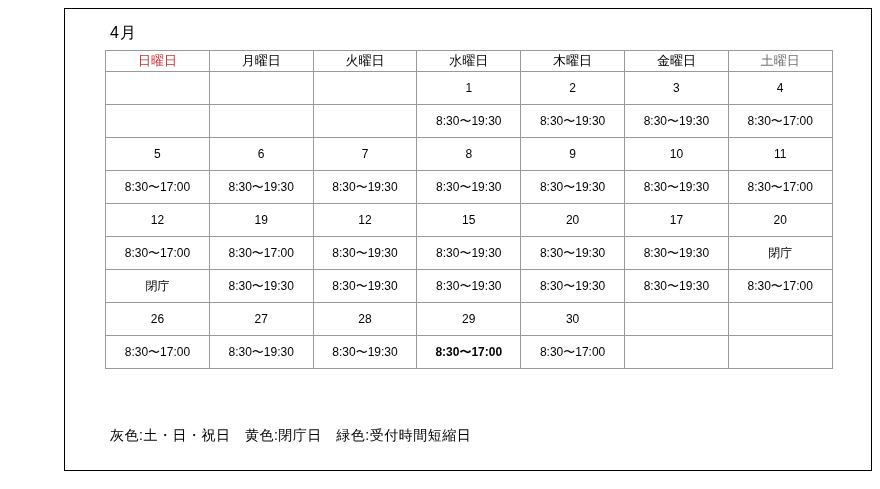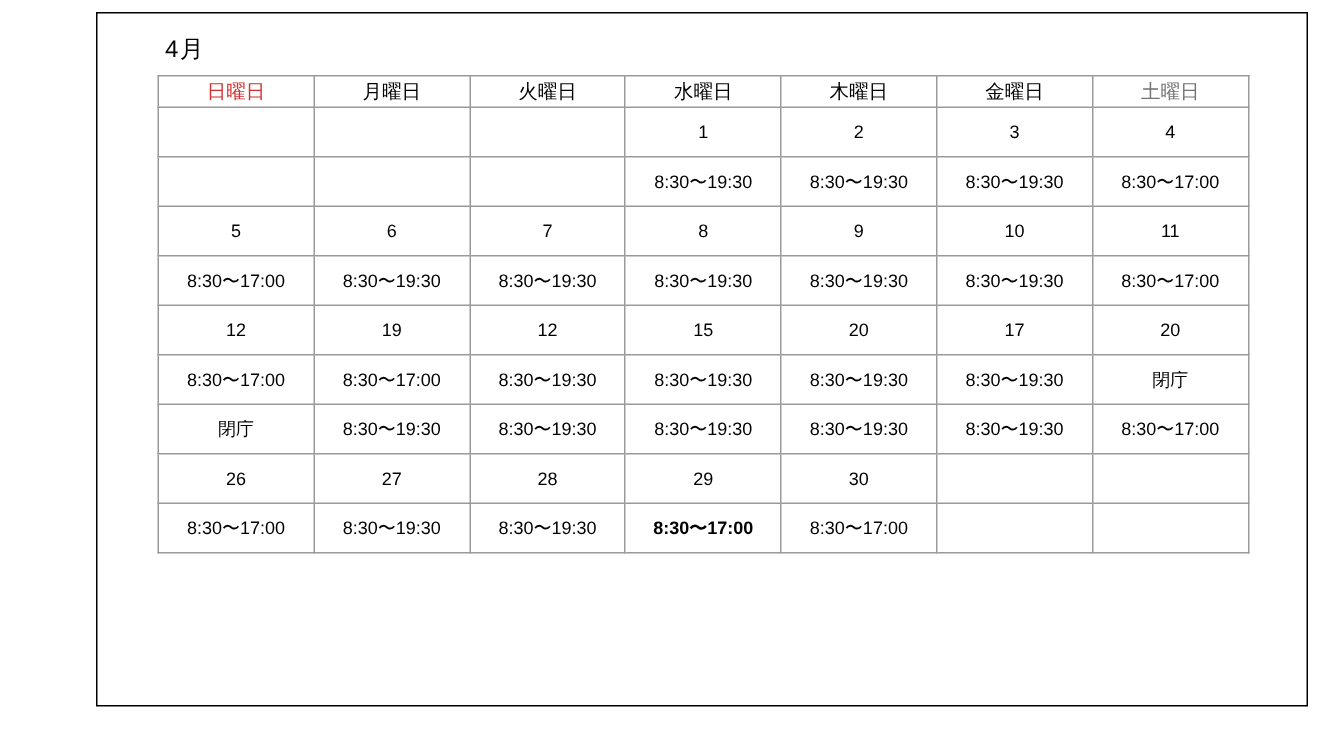--- a/index.html
+++ b/index.html
@@ -179,15 +179,16 @@
           <td>8:30〜19:30</td>
           <td>8:30〜19:30</td>
           <td class="grey" style="font-weight:bold;">8:30〜17:00</td>
           <td class="green">8:30〜17:00</td>
           <td class="blank"></td>
           <td class="blank"></td>
         </tr>
       </tbody>
     </table>
 
+    <div class="legend">灰色:土・日・祝日　黄色:閉庁日　緑色:受付時間短縮日</div>
 
   </div>
 </div>
 
 </body></html>

